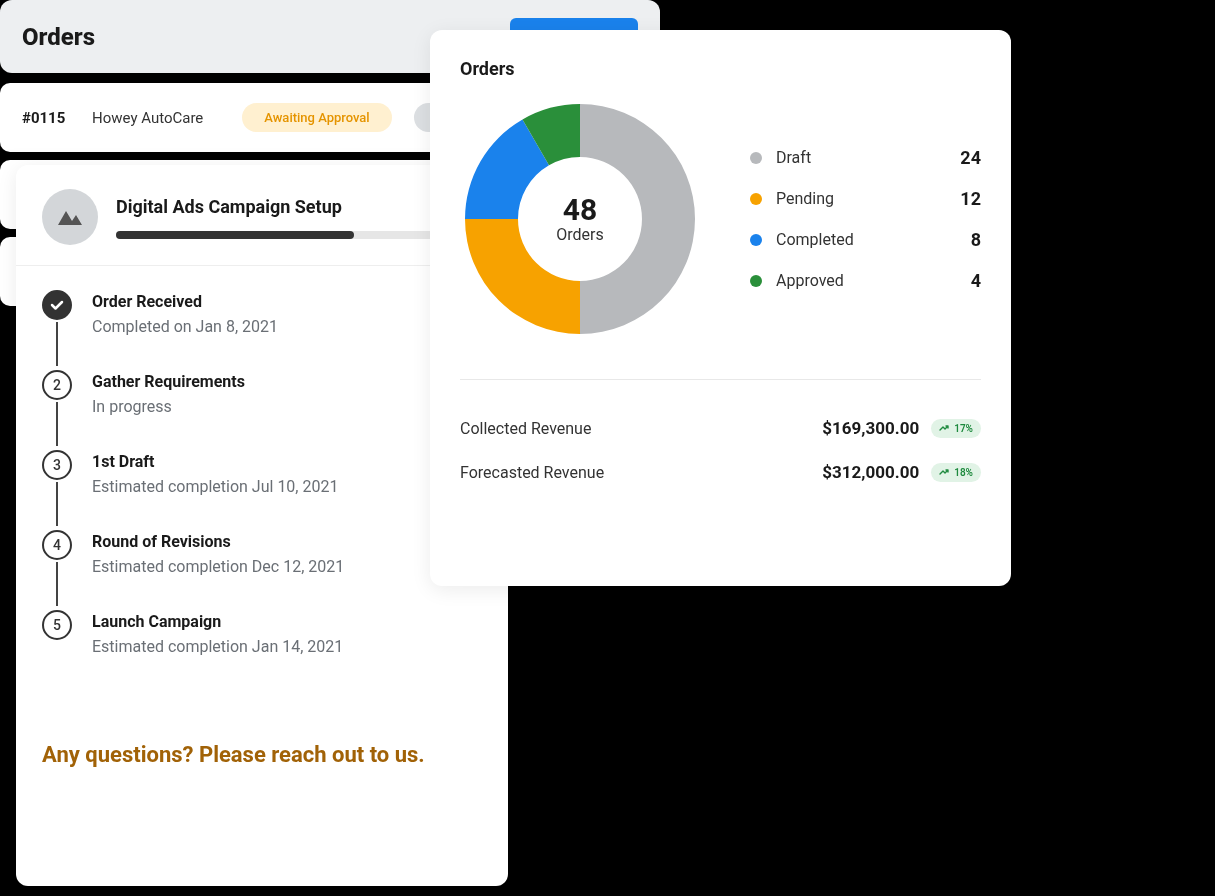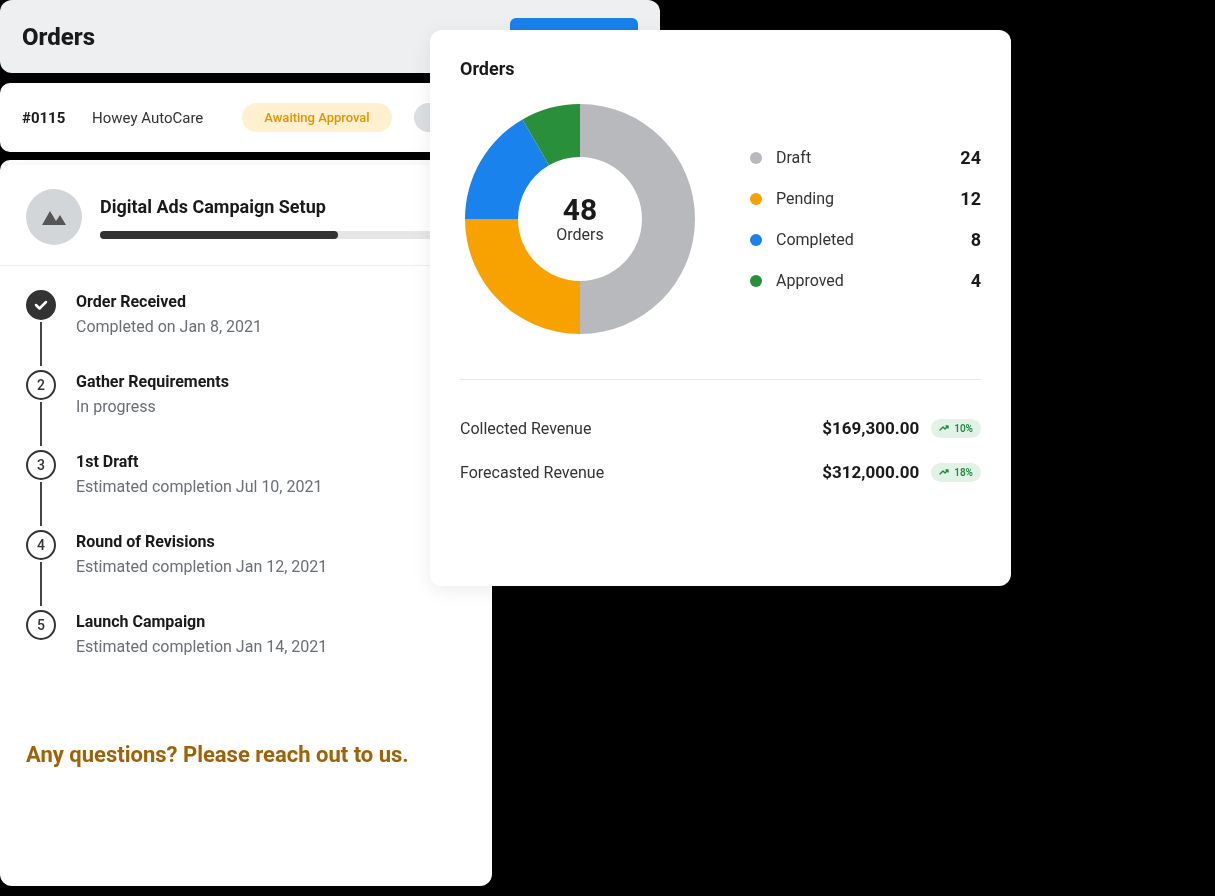--- a/index.html
+++ b/index.html
@@ -1,21 +1,21 @@
 <!DOCTYPE html>
 <html><head>
 <meta charset="utf-8">
 <style>
   * { box-sizing: border-box; margin: 0; padding: 0; }
   body { font-family: -apple-system, BlinkMacSystemFont, "Segoe UI", Roboto, Helvetica, Arial, sans-serif; background: #000; width: 1215px; height: 896px; position: relative; overflow: hidden; }
   
   .card { background: #fff; border-radius: 12px; box-shadow: 0 4px 20px rgba(0,0,0,0.08); position: absolute; }
   
   
-  .campaign-panel { left: 0; top: 165px; width: 492px; height: 721px; padding: 0; overflow: hidden; }
+  .campaign-panel { left: 16px; top: 165px; width: 492px; height: 721px; padding: 0; overflow: hidden; }
   .campaign-header { display: flex; align-items: center; gap: 18px; padding: 24px 26px 20px 26px; border-bottom: 1px solid #eee; }
   .campaign-icon { width: 56px; height: 56px; border-radius: 50%; background: #d3d6d9; display: flex; align-items: center; justify-content: center; flex-shrink: 0; }
   .campaign-title-wrap { flex: 1; }
   .campaign-title { font-size: 18px; font-weight: 700; color: #1a1a1a; margin-bottom: 14px; }
   .progress-bar { height: 8px; background: #e6e6e6; border-radius: 4px; position: relative; overflow: visible; }
   .progress-fill { height: 100%; background: #333; border-radius: 4px; width: 65%; }
   
   .timeline { padding: 24px 26px 0 26px; }
   .step { display: flex; gap: 20px; position: relative; padding-bottom: 34px; }
   .step:last-of-type { padding-bottom: 26px; }
@@ -108,21 +108,21 @@
         <div class="step-marker">3</div>
         <div class="step-body">
           <div class="step-title">1st Draft</div>
           <div class="step-sub">Estimated completion Jul 10, 2021</div>
         </div>
       </div>
       <div class="step">
         <div class="step-marker">4</div>
         <div class="step-body">
           <div class="step-title">Round of Revisions</div>
-          <div class="step-sub">Estimated completion Jan 12, 2021</div>
+          <div class="step-sub">Estimated completion Dec 12, 2021</div>
         </div>
       </div>
       <div class="step">
         <div class="step-marker">5</div>
         <div class="step-body">
           <div class="step-title">Launch Campaign</div>
           <div class="step-sub">Estimated completion Jan 14, 2021</div>
         </div>
       </div>
     </div>
@@ -168,21 +168,21 @@
       </div>
   </div>
   <div class="rev-rows" id="rev-rows">
       <div class="rev-row">
         <div class="rev-label">Collected Revenue</div>
         <div class="rev-val">$169,300.00</div>
         <div class="trend-pill">
           <svg width="10" height="8" viewBox="0 0 10 8">
             <path d="M1 6 L4 3 L6 5 L9 2 M9 2 L9 4 M9 2 L7 2" stroke="#1e8a3e" stroke-width="1.4" fill="none" stroke-linecap="round" stroke-linejoin="round"></path>
           </svg>
-          <span>10%</span>
+          <span>17%</span>
         </div>
       </div>
       <div class="rev-row">
         <div class="rev-label">Forecasted Revenue</div>
         <div class="rev-val">$312,000.00</div>
         <div class="trend-pill">
           <svg width="10" height="8" viewBox="0 0 10 8">
             <path d="M1 6 L4 3 L6 5 L9 2 M9 2 L9 4 M9 2 L7 2" stroke="#1e8a3e" stroke-width="1.4" fill="none" stroke-linecap="round" stroke-linejoin="round"></path>
           </svg>
           <span>18%</span>

